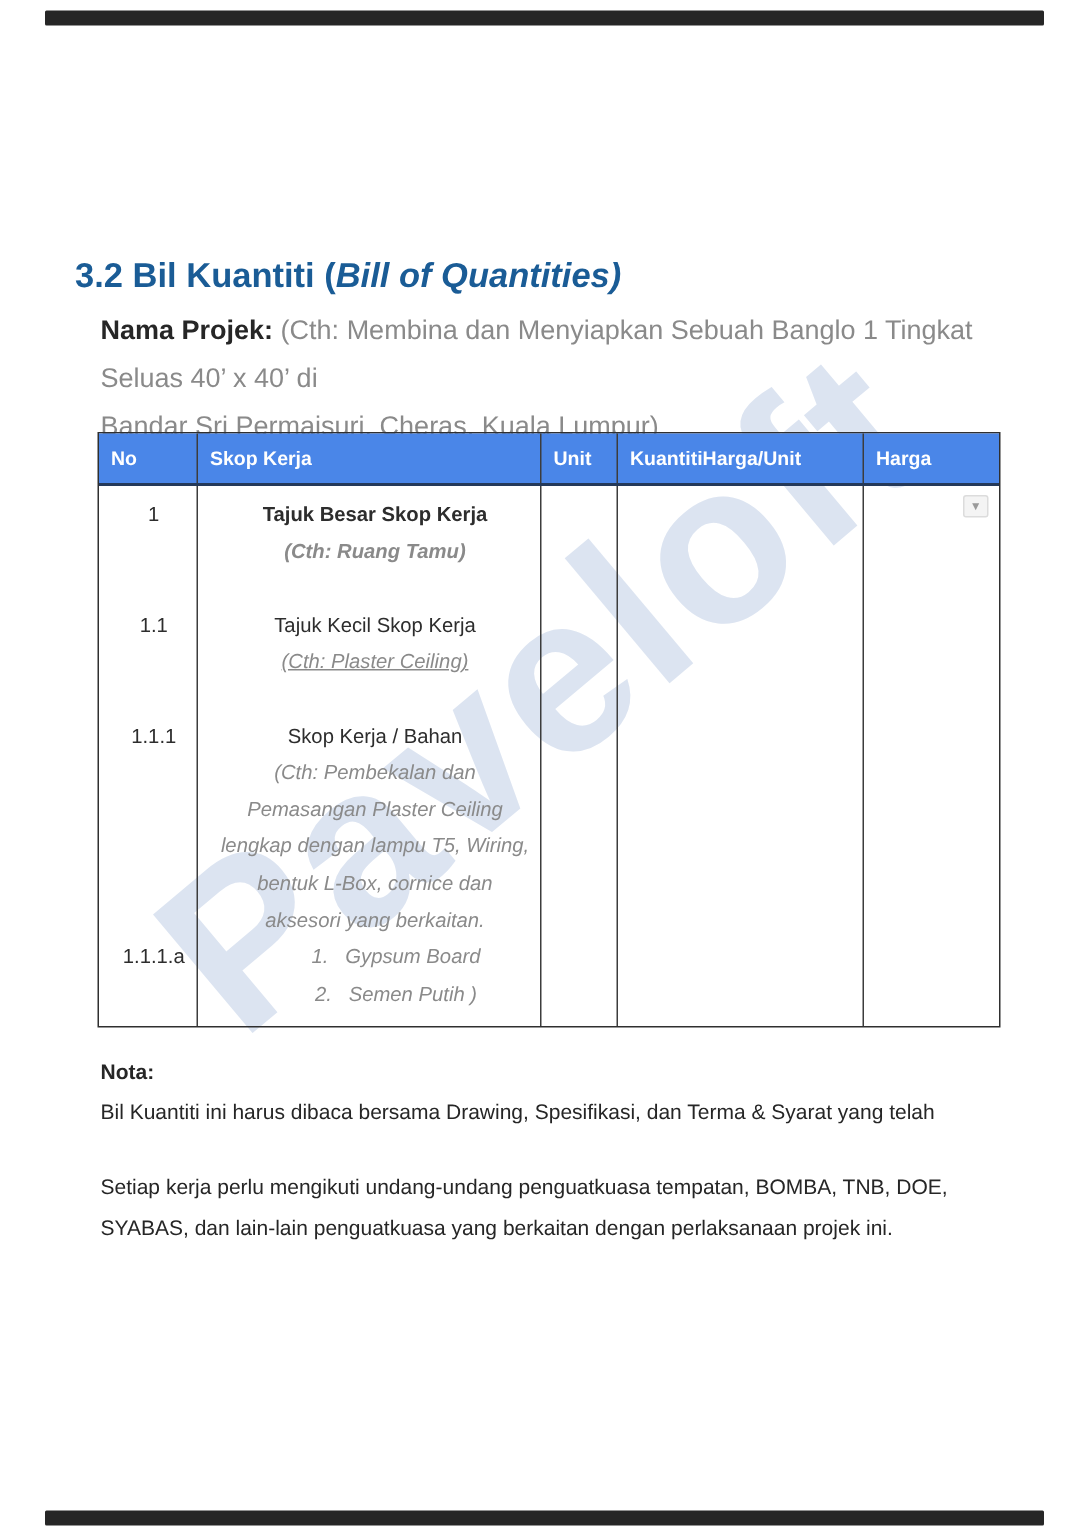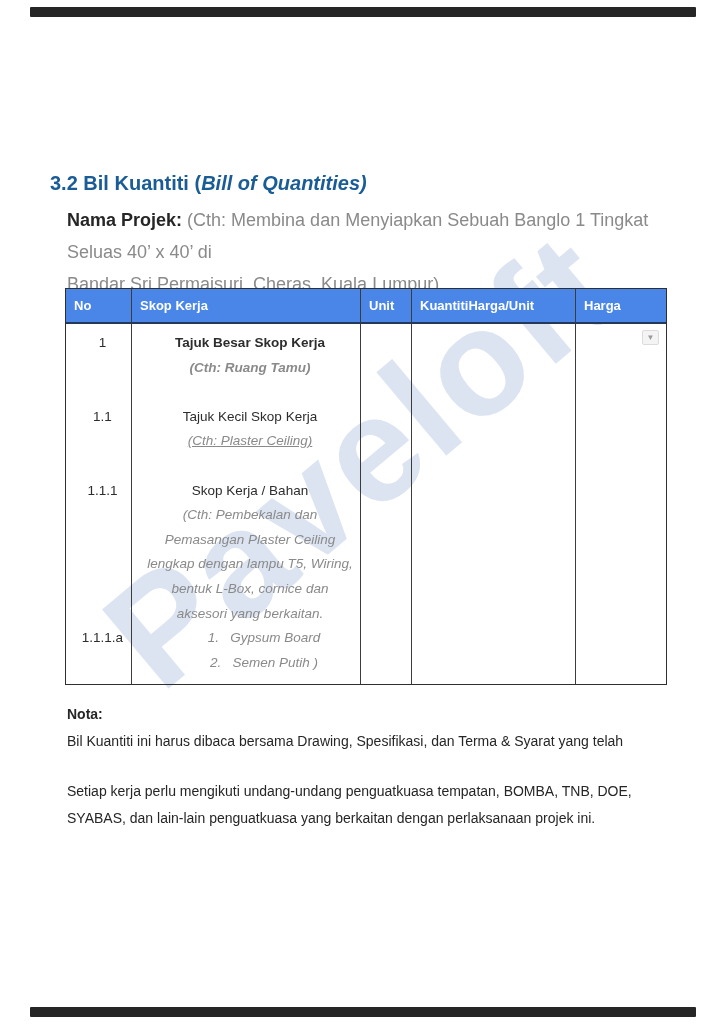--- a/index.html
+++ b/index.html
@@ -22,21 +22,21 @@
     transform:rotate(-40deg);
     font-size:150px; font-weight:bold; letter-spacing:3px;
     color:#dce4f1; z-index:0; user-select:none; white-space:nowrap;
   }
 
   .content { position:relative; z-index:1; }
 
   
   .sec-title {
     position:absolute; left:50px; top:170px;
-    font-size:20px; font-weight:bold; color:#1a5c96; line-height:26px;
+    font-size:23px; font-weight:bold; color:#1a5c96; line-height:26px;
   }
   .sec-title .it { font-style:italic; }
 
   
   .project {
     position:absolute; left:67px; top:204px; width:585px;
     font-size:18px; line-height:32px; color:#8a8a8a;
   }
   .project b { color:#262626; }
 

